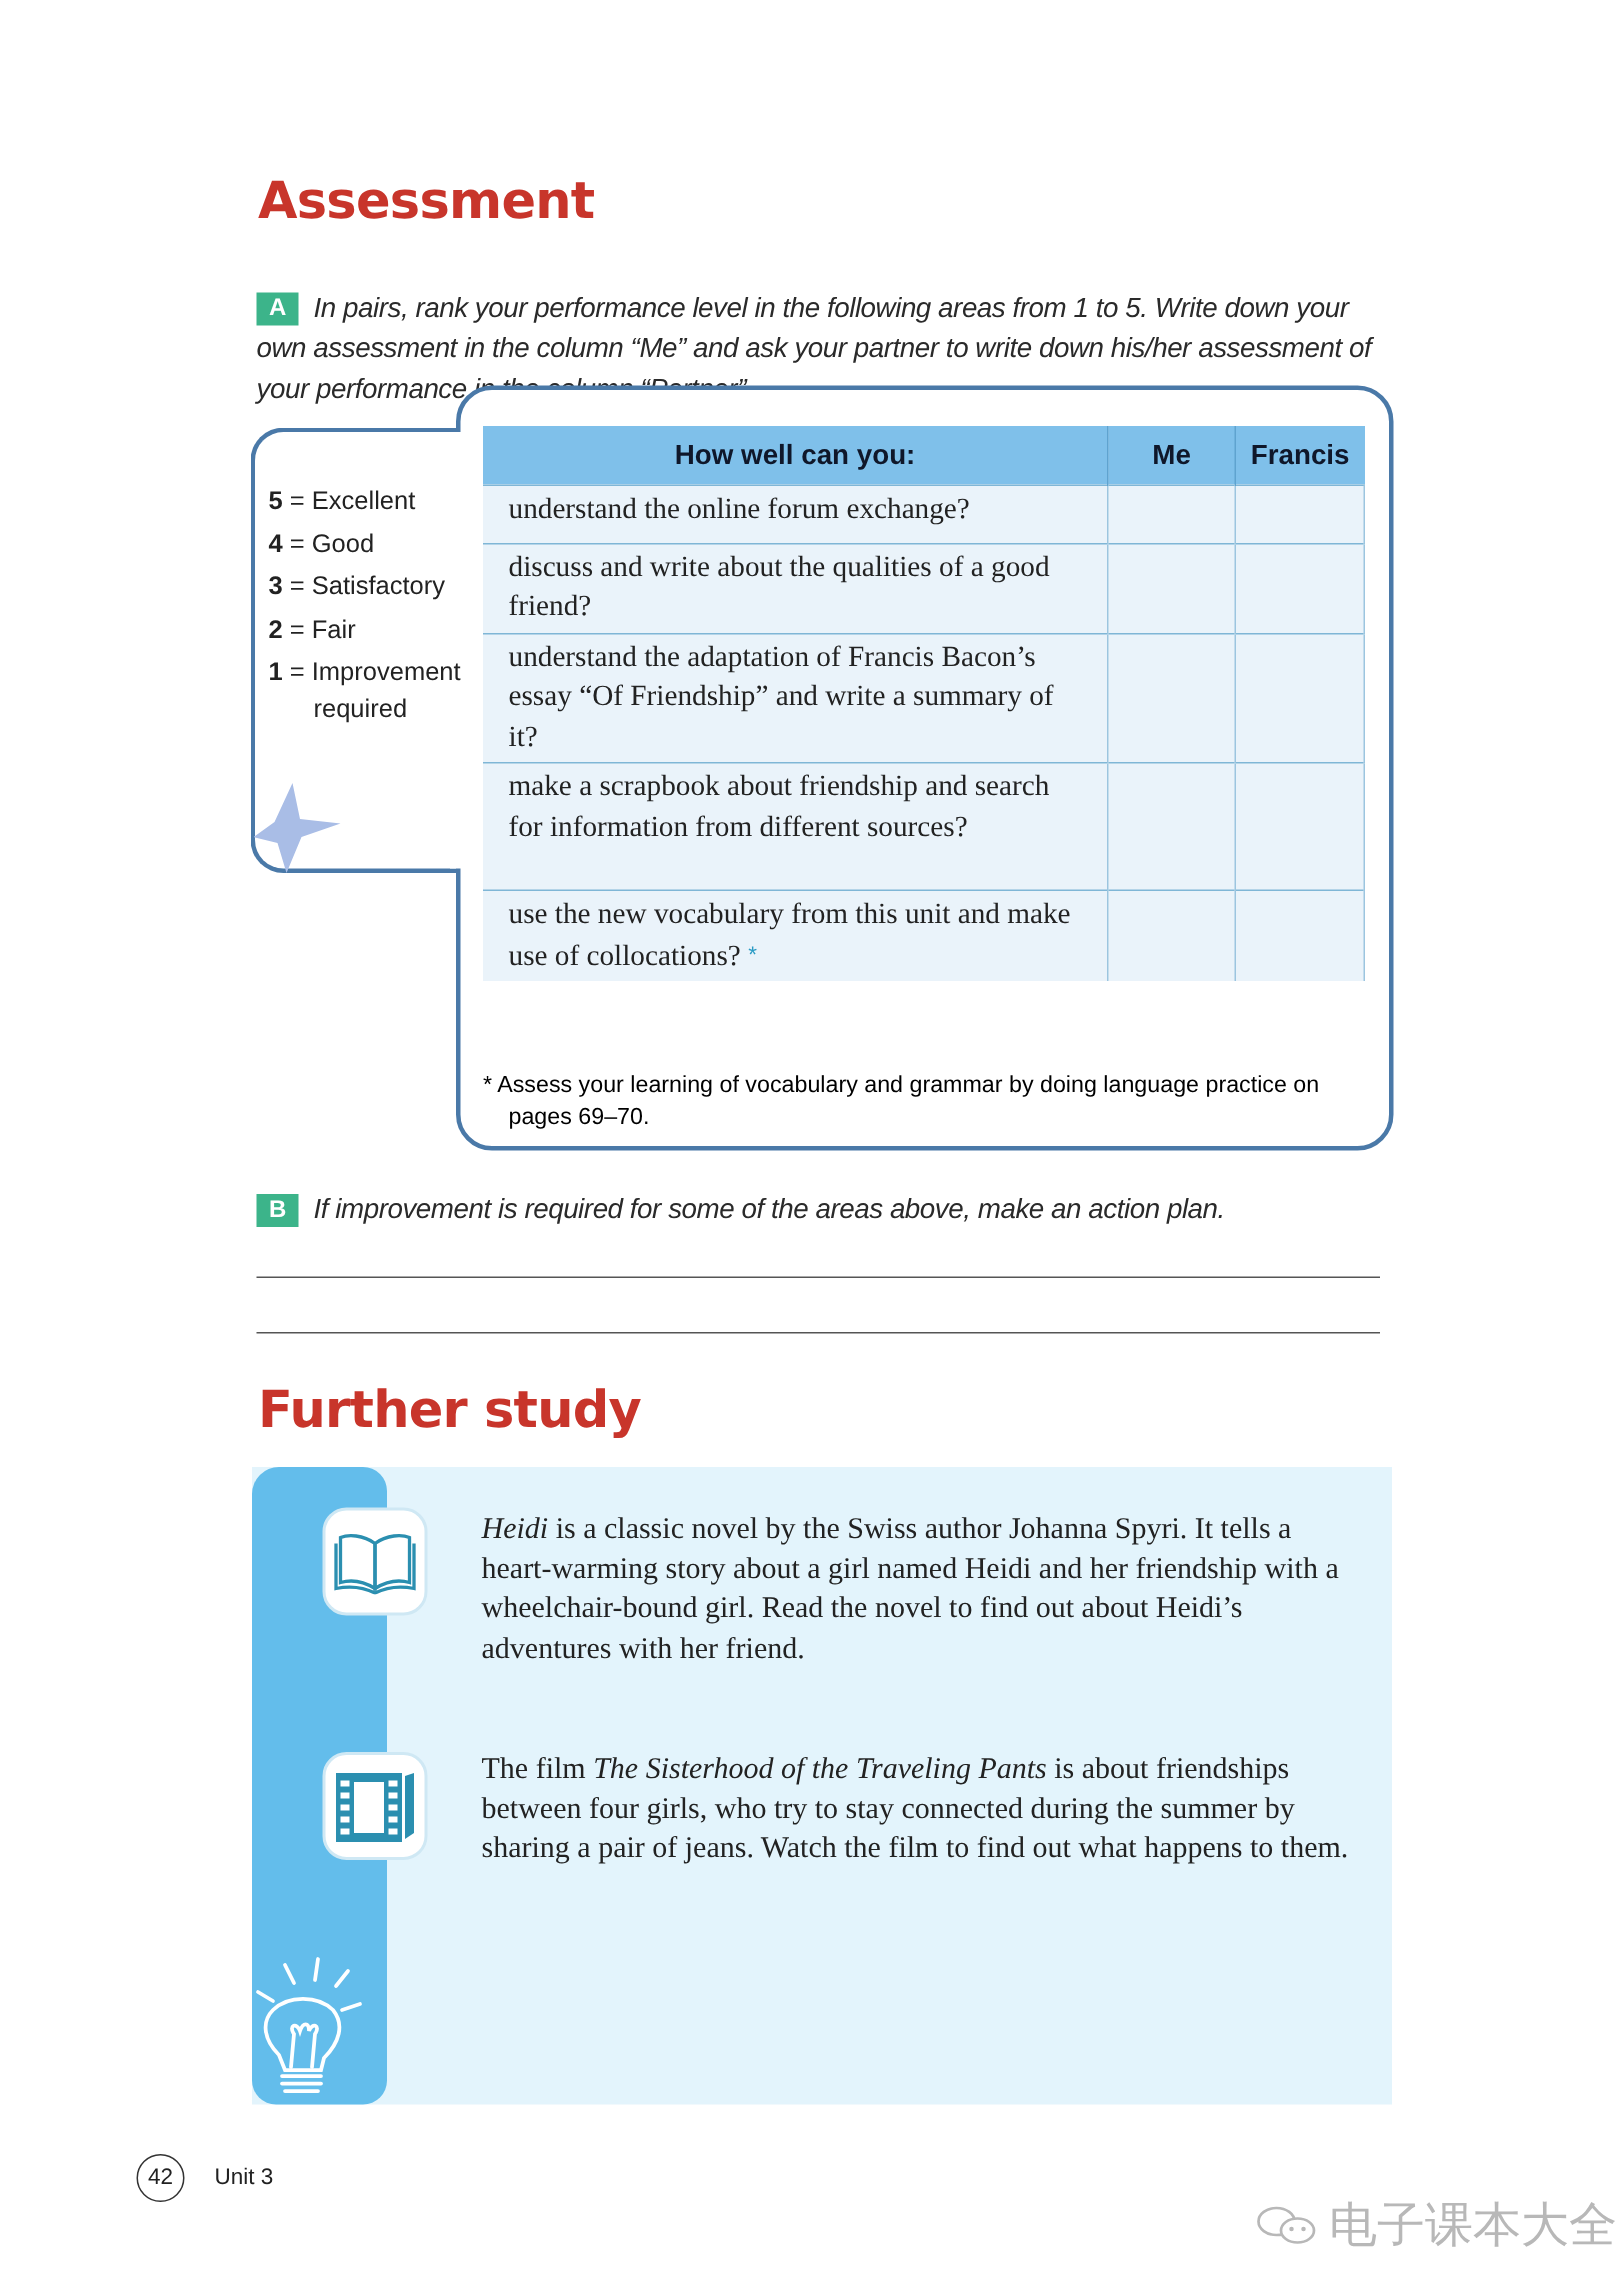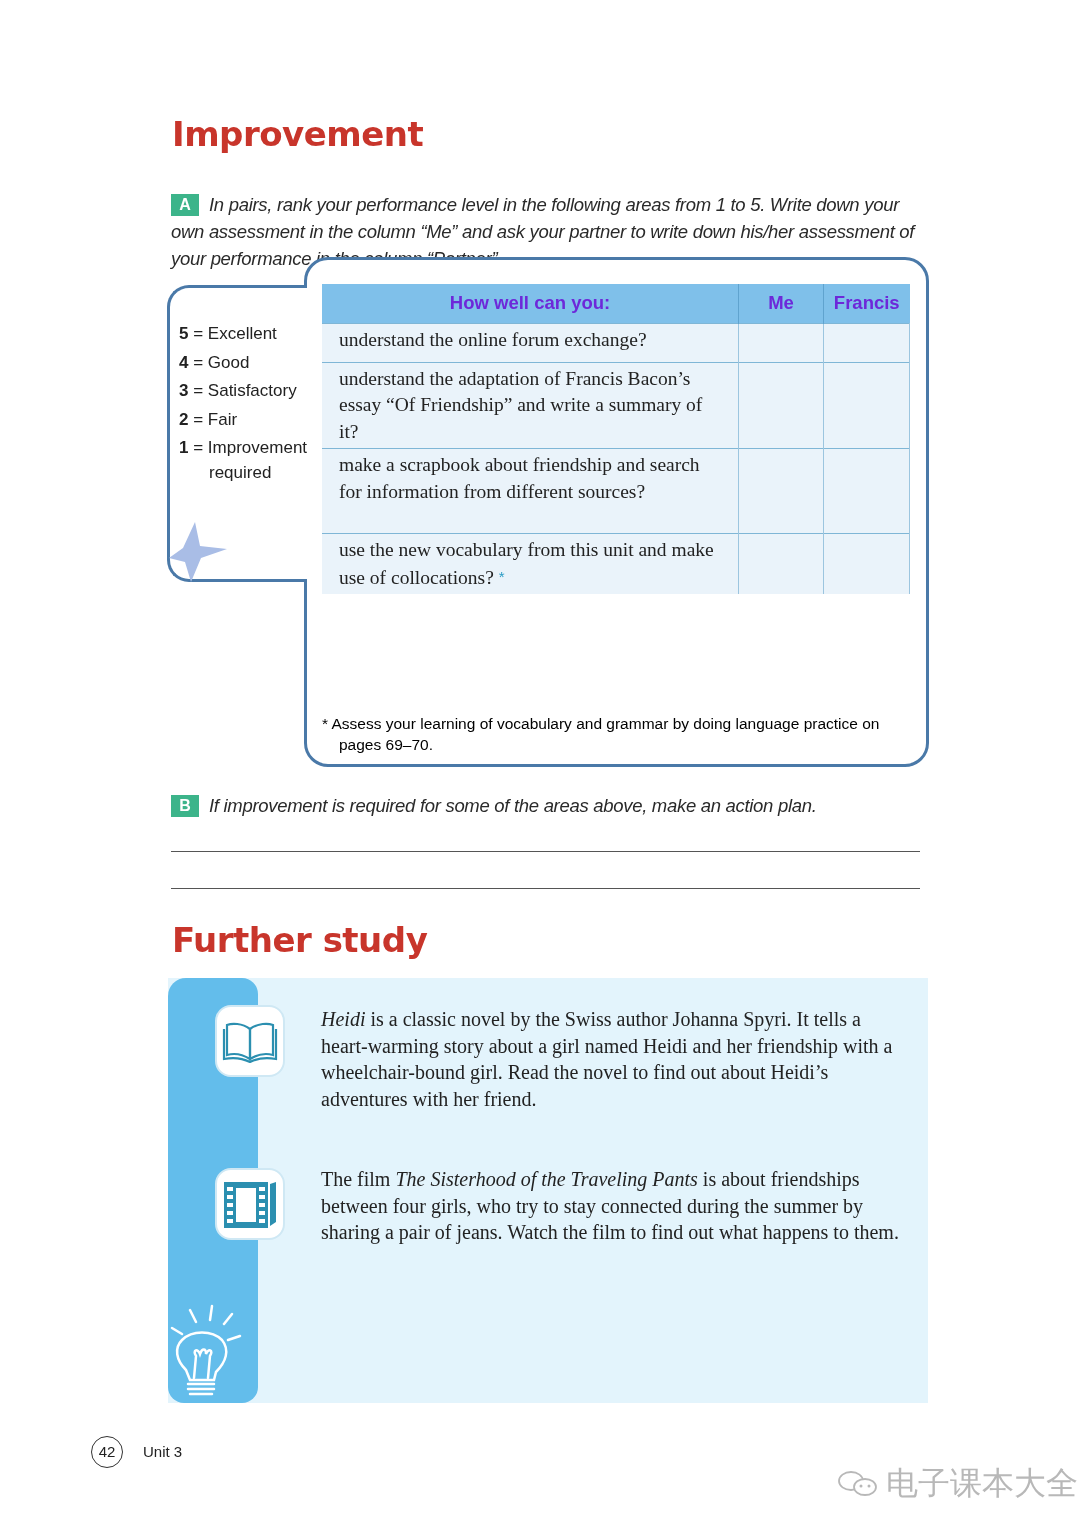--- a/index.html
+++ b/index.html
@@ -20,21 +20,21 @@
   #legend-cover { position: absolute; left: 300px; top: 288px; width: 10px; height: 291px; background: #fff; }
 
   #legend { position: absolute; left: 179px; top: 320px; font-size: 17px; line-height: 28.5px; color: #222; }
   #legend b { font-weight: bold; }
   .leg-indent { padding-left: 30px; line-height: 20px; display: block; }
 
   #star { position: absolute; left: 169px; top: 520px; }
 
   
   #table { position: absolute; left: 322px; top: 284px; width: 588px; border-collapse: collapse; }
-  #table th { background: #7fc0ea; color: #6d28d9; font-weight: bold; font-size: 18.5px; height: 39px; border-right: 1px solid #5fa3cf; }
+  #table th { background: #7fc0ea; color: #0f172a; font-weight: bold; font-size: 18.5px; height: 39px; border-right: 1px solid #5fa3cf; }
   #table td { background: #eaf3fa; border-top: 1px solid #7fb6d6; border-right: 1px solid #9cc5df; font-family: "Liberation Serif", serif; font-size: 19.5px; line-height: 26.5px; padding: 3px 17px; vertical-align: top; color: #222; }
   #table td.blank { padding: 0; }
   #table tr td:first-child { width: 417px; }
   #table .me { width: 85px; }
   #table .partner { width: 86px; }
   .ast { color: #2a9bc4; font-family: "Liberation Sans", sans-serif; font-size: 15px; vertical-align: 2px; }
 
   #footnote { position: absolute; left: 322px; top: 713px; width: 600px; font-size: 15.5px; line-height: 21px; color: #000000; padding-left: 17px; text-indent: -17px; }
 
   .write-line { position: absolute; left: 171px; width: 749px; height: 0; border-top: 1.5px solid #555; }
@@ -54,21 +54,21 @@
   #fs-text-2 { top: 1166px; }
 
   #page-num { position: absolute; left: 91px; top: 1436px; width: 32px; height: 32px; border: 1.5px solid #333; border-radius: 50%; text-align: center; line-height: 29px; font-size: 15px; }
   #unit-label { position: absolute; left: 143px; top: 1443px; font-size: 15px; color: #222; }
 
   #watermark { position: absolute; left: 836px; top: 1462px; display: flex; align-items: center; gap: 6px; color: #b8b8b8; font-size: 32px; }
 </style>
 </head>
 <body>
 
-<h1 class="heading" id="h-assessment">Improvement</h1>
+<h1 class="heading" id="h-assessment">Assessment</h1>
 
 <p class="instr" id="instr-a"><span class="badge">A</span><span>In pairs, rank your performance level in the following areas from 1 to 5. Write down your own assessment in the column “Me” and ask your partner to write down his/her assessment of your performance in the column “Partner”.</span></p>
 
 <div id="legend-box"></div>
 <div id="main-frame"></div>
 <div id="legend-cover"></div>
 
 <div id="legend">
   <div><b>5</b> <span>= Excellent</span></div>
   <div><b>4</b> <span>= Good</span></div>
@@ -85,20 +85,25 @@
   <thead>
     <tr>
       <th>How well can you:</th>
       <th class="me">Me</th>
       <th class="partner" style="border-right:none">Francis</th>
     </tr>
   </thead>
   <tbody>
     <tr style="height:39px">
       <td><span>understand the online forum exchange?</span></td>
+      <td class="blank me"></td>
+      <td class="blank partner"></td>
+    </tr>
+    <tr style="height:59px">
+      <td><span>discuss and write about the qualities of a good friend?</span></td>
       <td class="blank me"></td>
       <td class="blank partner"></td>
     </tr>
     <tr style="height:86px">
       <td><span>understand the adaptation of Francis Bacon’s essay “Of Friendship” and write a summary of it?</span></td>
       <td class="blank me"></td>
       <td class="blank partner"></td>
     </tr>
     <tr style="height:85px">
       <td><span>make a scrapbook about friendship and search for information from different sources?</span></td>

